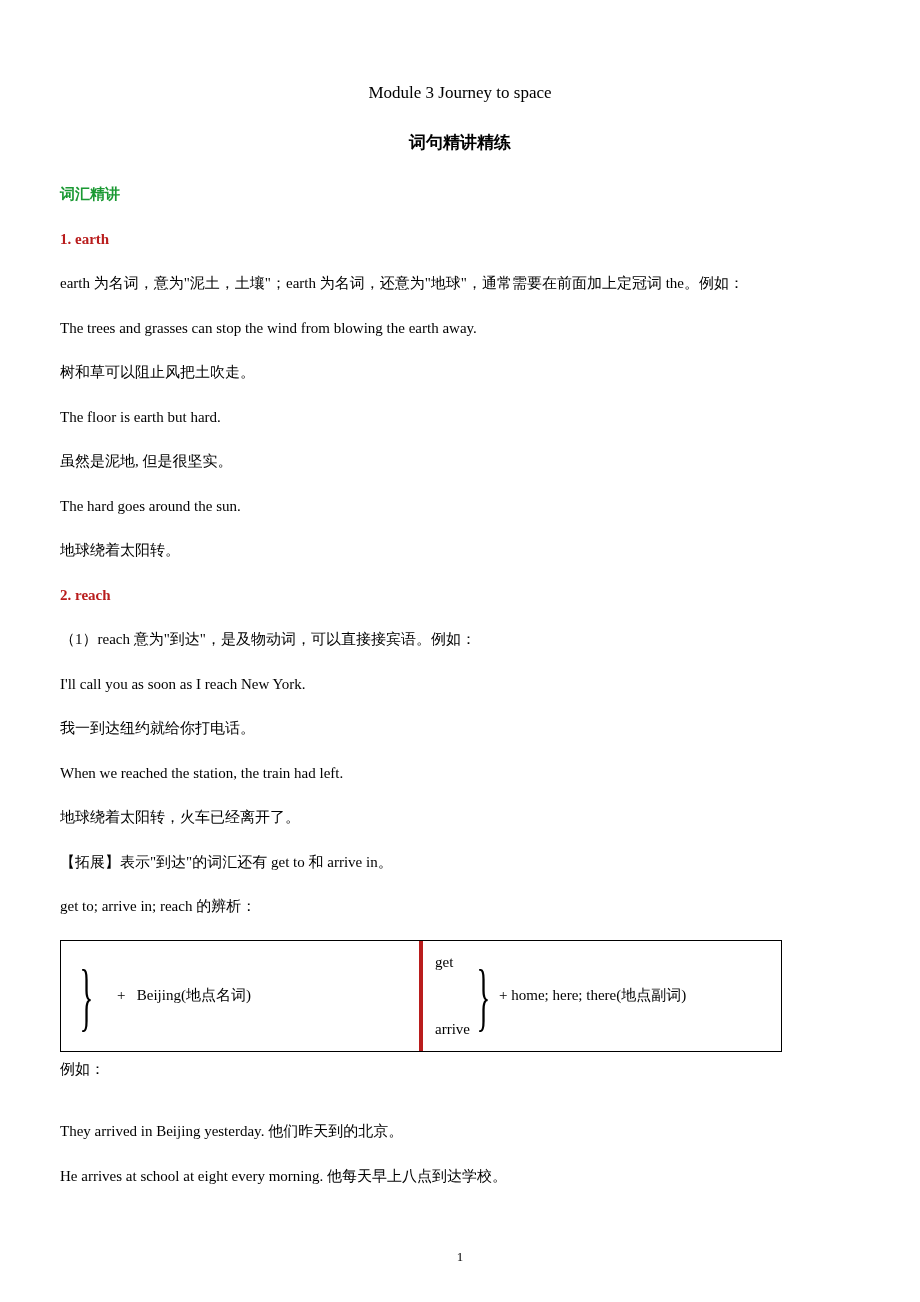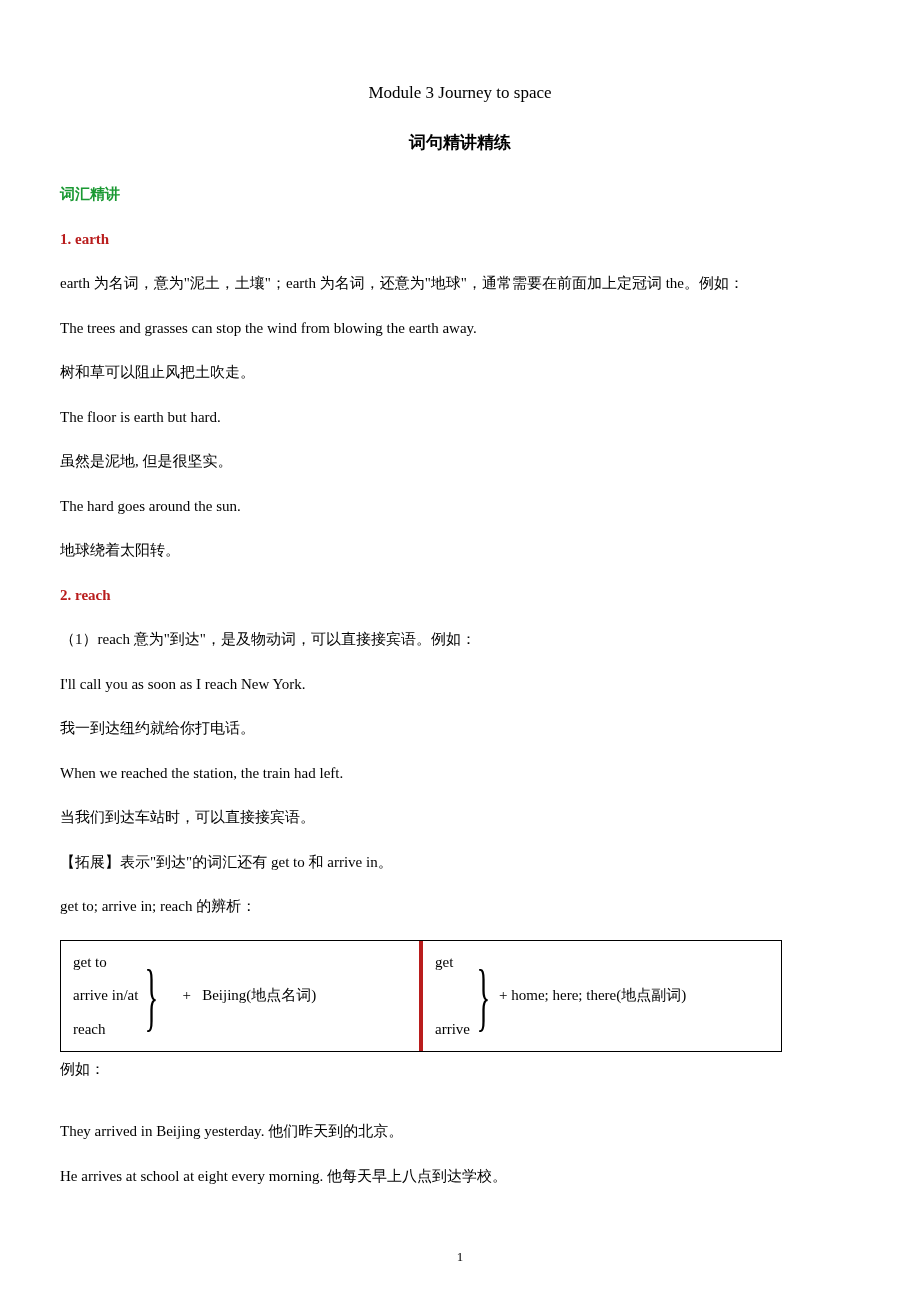--- a/index.html
+++ b/index.html
@@ -94,31 +94,26 @@
 <div class="para">The floor is earth but hard.</div>
 <div class="para">虽然是泥地, 但是很坚实。</div>
 <div class="para">The hard goes around the sun.</div>
 <div class="para">地球绕着太阳转。</div>
 
 <div class="vocab-heading">2. reach</div>
 <div class="para">（1）reach 意为"到达"，是及物动词，可以直接接宾语。例如：</div>
 <div class="para">I'll call you as soon as I reach New York.</div>
 <div class="para">我一到达纽约就给你打电话。</div>
 <div class="para">When we reached the station, the train had left.</div>
-<div class="para">当我们到达车站时，可以直接接宾语。</div>
+<div class="para">地球绕着太阳转，火车已经离开了。</div>
 <div class="para">【拓展】表示"到达"的词汇还有 get to 和  arrive in。</div>
 <div class="para">get to; arrive in; reach 的辨析：</div>
 
 <div class="table-wrap">
   <div class="table-cell">
-    <div class="col-list">
-      <div>get to</div>
-      <div>arrive in/at</div>
-      <div>reach</div>
-    </div>
     <span class="brace">}</span>
     <span>&nbsp;&nbsp;&nbsp;&nbsp;+&nbsp;&nbsp;&nbsp;Beijing(地点名词)</span>
   </div>
   <div class="table-cell">
     <div class="col-list">
       <div>get</div>
       <div></div>
       <div>arrive</div>
     </div>
     <span class="brace">}</span>

